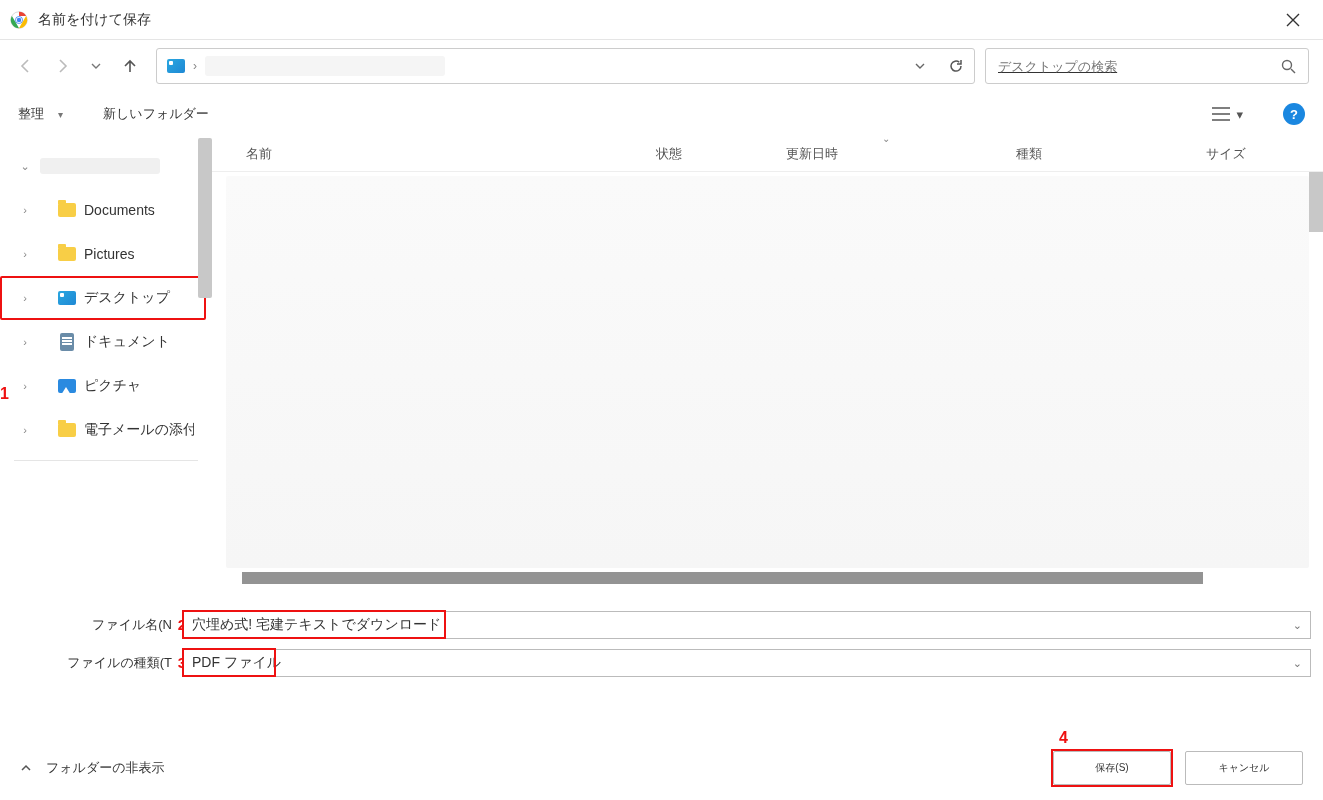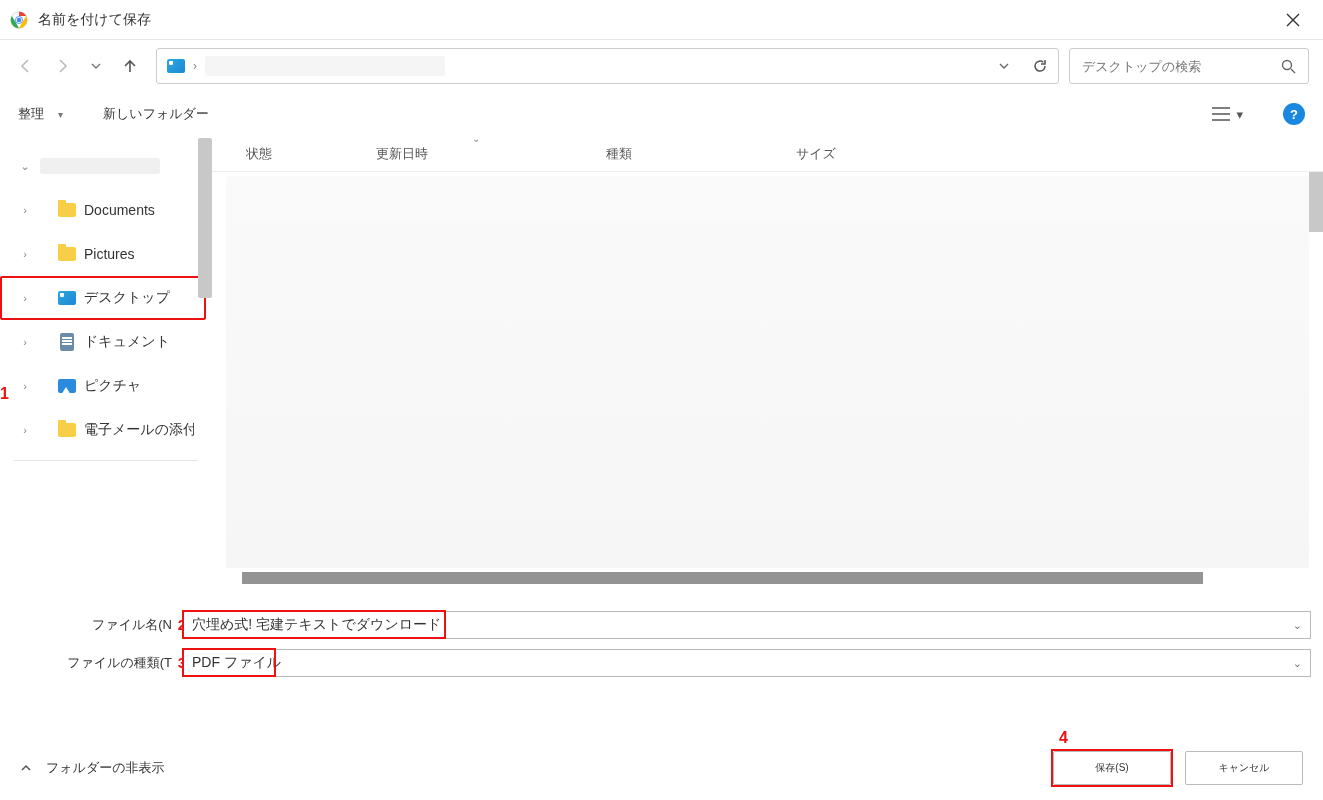--- a/index.html
+++ b/index.html
@@ -17,21 +17,21 @@
 .nav-arrows .btn { color: #555; cursor: pointer; display:flex; align-items:center; }
 .nav-arrows .btn.disabled { color: #bbb; }
 .addressbar { flex: 1; height: 36px; border: 1px solid #ccc; border-radius: 3px; display: flex; align-items: center; padding: 0 10px; gap: 8px; }
 .addressbar .desktop-icon { width: 18px; height: 14px; background: linear-gradient(135deg,#2aa7e0,#1e88d4); border-radius: 2px; position:relative;}
 .addressbar .desktop-icon::after{content:"";position:absolute;left:2px;top:2px;width:4px;height:4px;background:#fff;border-radius:1px;}
 .addressbar .crumb-sep { color: #888; font-size: 12px;}
 .addressbar .blur { flex: 0 0 240px; height: 20px; background: #f5f5f5; border-radius:3px;}
 .addressbar .spacer { flex:1; }
 .addressbar .dd { color:#666; cursor:pointer; }
 .addressbar .refresh { color:#555; cursor:pointer; margin-left:14px; }
-.searchbox { width: 240px; height: 36px; border: 1px solid #ccc; border-radius: 3px; display: flex; align-items: center; padding: 0 12px; }
+.searchbox { width: 324px; height: 36px; border: 1px solid #ccc; border-radius: 3px; display: flex; align-items: center; padding: 0 12px; text-decoration: underline; }
 .searchbox input { border:none; outline:none; flex:1; font-size:13px; color:#888; background:transparent;}
 .searchbox .mag { color:#666; }
 
 
 .toolrow { height: 44px; display:flex; align-items:center; padding: 0 18px; gap: 40px; }
 .toolrow .organize { display:flex; align-items:center; gap:14px; cursor:pointer; }
 .toolrow .organize .caret { font-size:10px; color:#777;}
 .toolrow .spacer { flex:1; }
 .toolrow .view-btn { display:flex; align-items:center; gap:6px; cursor:pointer; color:#555;}
 .toolrow .help-btn { width:22px;height:22px;border-radius:50%;background:#1a87e0;color:#fff;display:flex;align-items:center;justify-content:center;font-weight:bold;font-size:13px;cursor:pointer;}
@@ -243,20 +243,21 @@
       <span class="ico">
           <span class="folder-ico"></span>
         </span>
       <span style="white-space:nowrap;overflow:hidden;max-width:110px;">電子メールの添付</span>
     </div>
     <div class="tree-sep"></div>
   </div>
 
   <div class="filepane">
     <div class="columns">
+      <span class="col c-name">名前</span>
       <span class="col c-state">状態</span>
       <span class="col c-date"><span>更新日時</span><span class="sort-caret">⌄</span></span>
       <span class="col c-type">種類</span>
       <span class="col c-size">サイズ</span>
     </div>
     <div class="filepane-body"></div>
     <div class="filepane-scroll-v"></div>
     <div class="filepane-scroll-h"></div>
   </div>
 </div>

